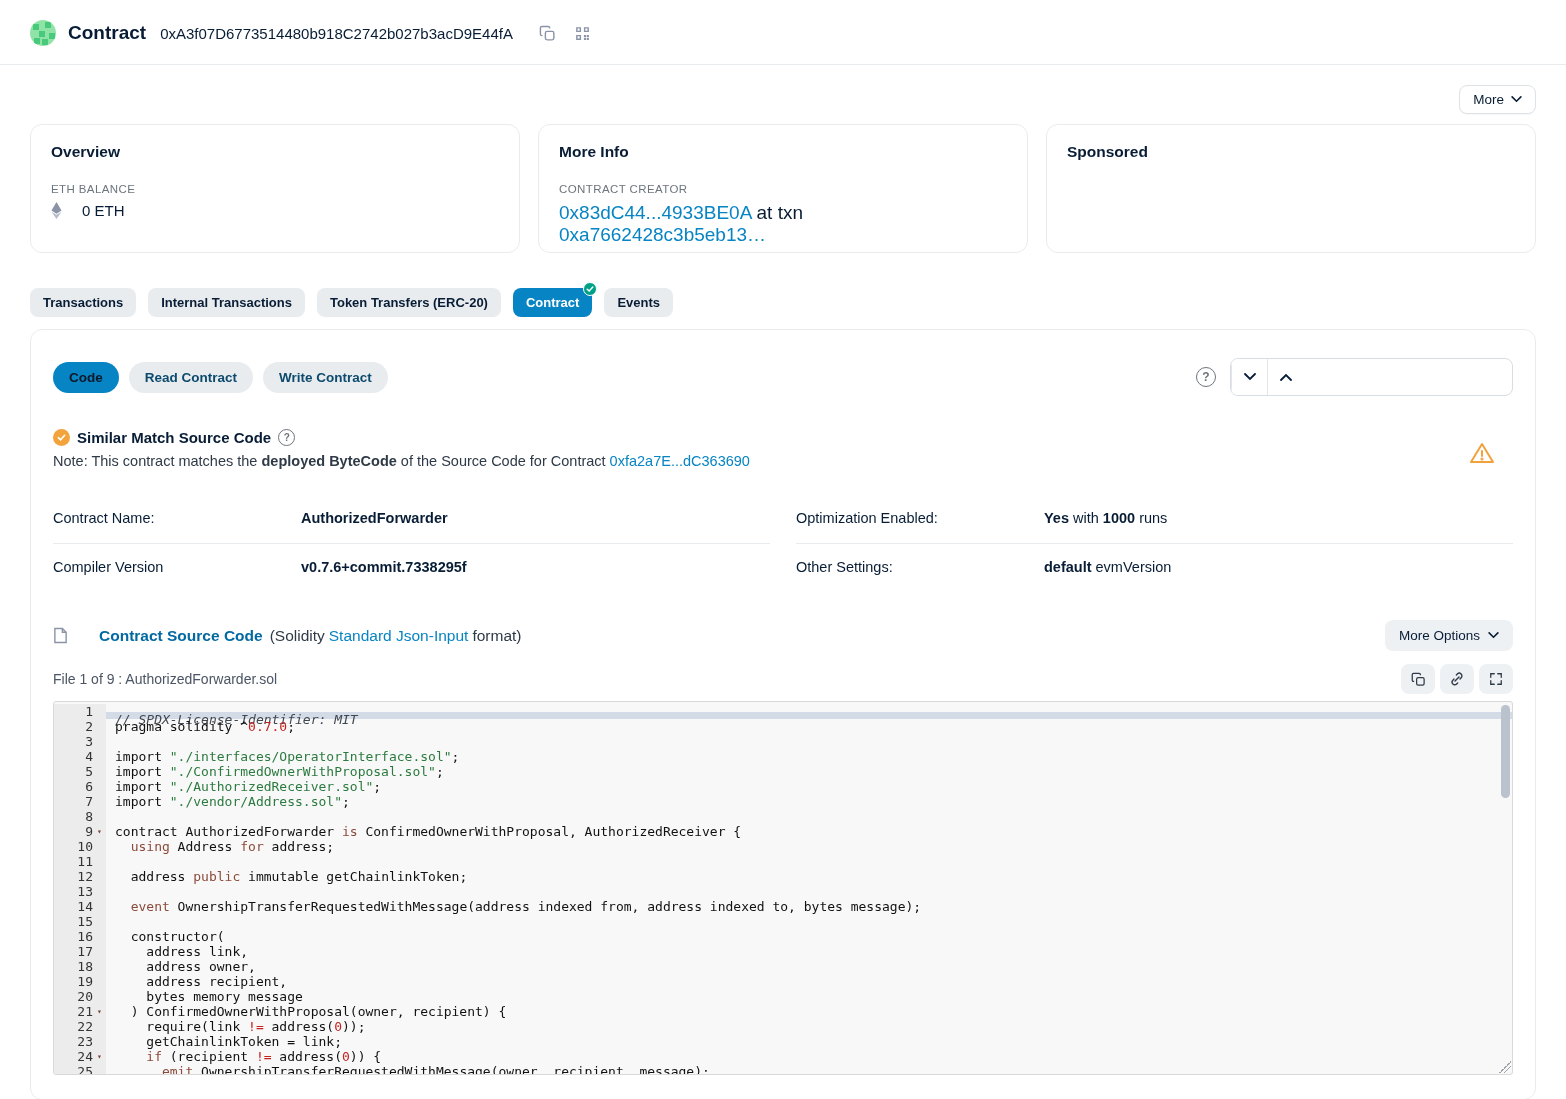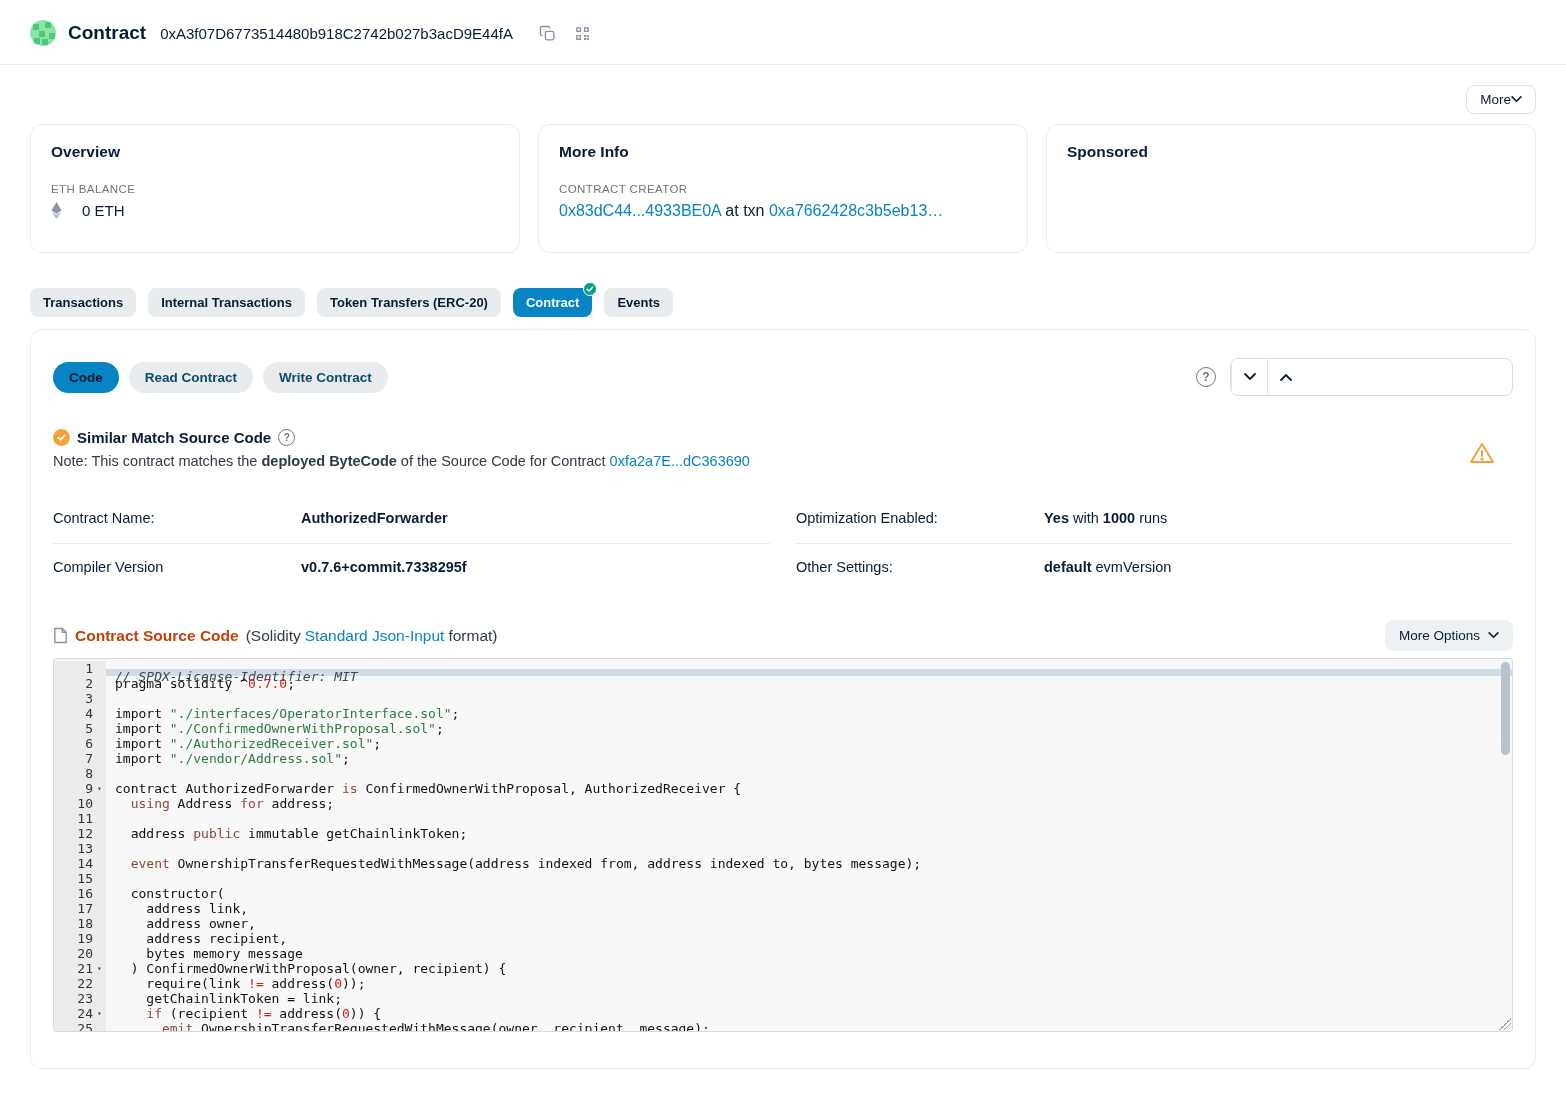--- a/index.html
+++ b/index.html
@@ -13,31 +13,31 @@
   .avatar i { position:absolute; width:6px; height:6px; background:#49c97c; }
   .avatar i:nth-child(1){left:3px;top:4px}.avatar i:nth-child(2){left:15px;top:2px}
   .avatar i:nth-child(3){left:9px;top:11px}.avatar i:nth-child(4){left:19px;top:13px}
   .avatar i:nth-child(5){left:4px;top:18px}.avatar i:nth-child(6){left:12px;top:19px}
   .page-title { font-size:19px; font-weight:700; margin-left:2px; }
   .page-address { font-size:15px; color:#081d35; font-weight:400; margin-left:4px; }
   .iconbtn { background:none; border:none; cursor:pointer; padding:4px; display:inline-flex; align-items:center; color:#6c757d; }
 
   
   .more-row { display:flex; justify-content:flex-end; margin:20px 30px 10px; }
-  .btn-more { display:inline-flex; align-items:center; background:#fff; border:1px solid #dde2e7;
+  .btn-more { display:inline-flex; align-items:center; gap:7px; background:#fff; border:1px solid #dde2e7;
     border-radius:8px; padding:6px 13px; font-size:13.5px; font-weight:500; color:#081d35; cursor:pointer;
     box-shadow:0 1px 1px rgba(0,0,0,.03); }
 
   
   .cards { display:flex; gap:18px; margin:0 30px; }
   .card { flex:1; background:#fff; border:1px solid #e9ecef; border-radius:12px; padding:18px 20px; height:129px; }
   .card h2 { font-size:15.5px; font-weight:700; margin-bottom:22px; }
   .mini-label { font-size:11.5px; font-weight:500; letter-spacing:.4px; color:#6c757d; margin-bottom:7px; }
   .balance-row { display:flex; align-items:center; gap:20px; font-size:15px; }
-  .links-line { font-size:16px; }
+  .links-line { font-size:19px; }
   .link { color:#0784c3; text-decoration:none; cursor:pointer; }
 
   
   .tabs { display:flex; gap:12px; margin:35px 30px 12px; }
   .tab { position:relative; background:#e9ecef; color:#081d35; border:none; border-radius:8px;
     padding:7px 13px; font-size:13px; font-weight:600; cursor:pointer; font-family:inherit; }
   .tab.active { background:#0784c3; color:#fff; }
   .tab .badge { position:absolute; top:-6px; right:-5px; width:14px; height:14px; border-radius:50%;
     background:#00a186; border:1.5px solid #fff; display:flex; align-items:center; justify-content:center; }
 
@@ -70,21 +70,21 @@
   .meta-grid { display:grid; grid-template-columns:1fr 1fr; column-gap:26px; margin-top:26px; }
   .meta-cell { display:flex; align-items:center; padding:15px 0 17px; font-size:14.5px; }
   .meta-cell.topline { border-bottom:1px solid #e9ecef; }
   .meta-label { width:248px; flex:0 0 248px; color:#081d35; }
   .meta-value { font-weight:400; }
   .meta-value b { font-weight:700; }
 
   
   .source-head { display:flex; justify-content:space-between; align-items:center; margin-top:28px; }
   .source-title { display:flex; align-items:center; gap:7px; font-size:15.5px; color:#2f3a47; }
-  .source-title b { color:#c2410c; }
+  .source-title b { color:#0369a1;margin-left:24px; }
   .btn-gray { display:inline-flex; align-items:center; gap:8px; background:#eef1f4; border:none; border-radius:8px;
     padding:8px 14px; font-size:13.5px; font-weight:500; color:#081d35; cursor:pointer; font-family:inherit; }
   .file-row { display:flex; justify-content:space-between; align-items:center; margin-top:13px; }
   .file-info { font-size:14px; color:#4b5563; }
   .sq-btns { display:flex; gap:5px; }
   .sq { width:34px; height:30px; border:none; border-radius:8px; background:#eef1f4; display:flex; align-items:center; justify-content:center; cursor:pointer; color:#2f3a47; }
 
   
   .code-wrap { margin-top:7px; position:relative; border:1px solid #d9d9d9; border-radius:3px;
     height:374px; overflow:hidden; background:#f8f8f8; }
@@ -260,20 +260,43 @@
         <span> format)</span>
     </div>
     <button class="btn-gray">
       <span>More Options</span>
       <svg width="11" height="7" viewBox="0 0 12 8">
           <path d="M1 1l5 5 5-5" stroke="#081d35" stroke-width="1.8" fill="none" stroke-linecap="round"></path>
         </svg>
     </button>
   </div>
 
+  <div class="file-row">
+    <span class="file-info">File 1 of 9 : AuthorizedForwarder.sol</span>
+    <div class="sq-btns">
+      <button class="sq">
+        <svg width="15" height="15" viewBox="0 0 24 24" fill="none" stroke="#2f3a47" stroke-width="2">
+            <rect x="9" y="9" width="12" height="12" rx="2.5"></rect>
+            <path d="M5 15H4a2 2 0 0 1-2-2V4a2 2 0 0 1 2-2h9a2 2 0 0 1 2 2v1"></path>
+          </svg>
+      </button>
+      <button class="sq">
+        <svg width="16" height="16" viewBox="0 0 24 24" fill="none" stroke="#2f3a47" stroke-width="2" stroke-linecap="round">
+            <path d="M9 15l6-6"></path>
+            <path d="M11 6l1.5-1.5a4 4 0 0 1 5.7 5.7L16.5 12"></path>
+            <path d="M13 18l-1.5 1.5a4 4 0 0 1-5.7-5.7L7.5 12"></path>
+          </svg>
+      </button>
+      <button class="sq">
+        <svg width="14" height="14" viewBox="0 0 24 24" fill="none" stroke="#2f3a47" stroke-width="2.2" stroke-linecap="round">
+            <path d="M3 9V3h6M15 3h6v6M21 15v6h-6M9 21H3v-6"></path>
+          </svg>
+      </button>
+    </div>
+  </div>
 
   <div class="code-wrap">
     <div class="code-scroll" id="code-view">
         <div class="code-line hl">
           <span class="gutter">
             <span class="lnum">1</span>
             <span class="fold"></span>
           </span>
           <span class="ltext"><span class="cm">// SPDX-License-Identifier: MIT</span></span>
         </div>

